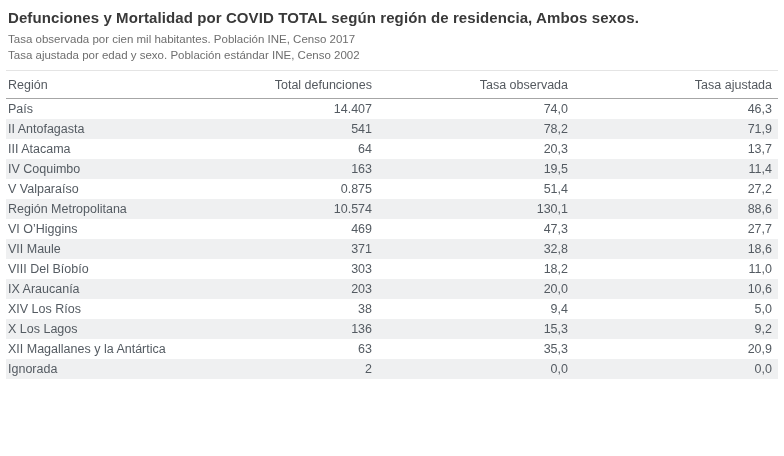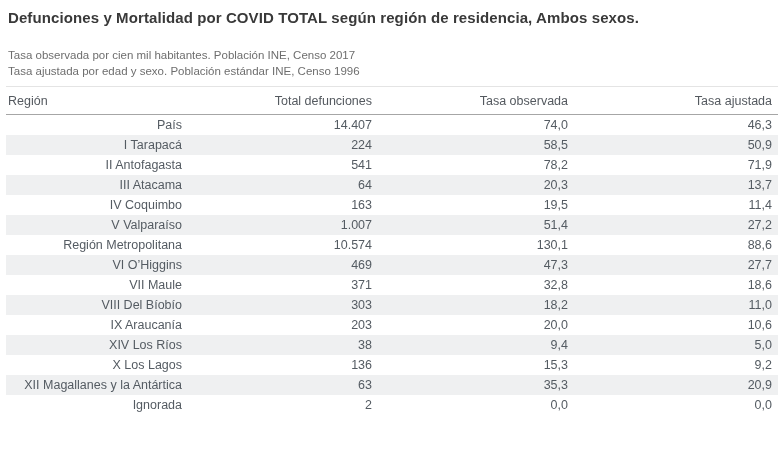--- a/index.html
+++ b/index.html
@@ -23,21 +23,21 @@
     font-weight: bold;
     color: #393939;
     letter-spacing: 0.1px;
   }
   .subtitle {
     padding: 0 10px 0 8px;
     font-size: 11.5px;
     line-height: 16px;
     color: #6e6e6e;
   }
-  .subtitle.first { margin-top: 20px; }
+  .subtitle.first { margin-top: 4px; }
   table.data {
     border-collapse: collapse;
     table-layout: fixed;
     width: 772px;
     margin: 7px 6px 0 6px;
     font-size: 12.5px;
     color: #545b62;
     border-top: 1px solid #e4e4e4;
   }
   col.c-region   { width: 176px; }
@@ -60,34 +60,34 @@
   }
   tbody td {
     height: 20px;
     padding: 0 6px 0 0;
     text-align: right;
     vertical-align: middle;
     white-space: nowrap;
     overflow: hidden;
   }
   tbody td.left {
-    text-align: right;
+    text-align: left;
     padding-left: 2px;
     padding-right: 0;
   }
   tbody tr:nth-child(even) { background: #eff0f1; }
   tbody tr:nth-child(odd)  { background: #ffffff; }
 </style>
 </head>
 <body>
 
 <div class="page">
   <div class="title">Defunciones y Mortalidad por COVID TOTAL según región de residencia, Ambos sexos.</div>
   <div class="subtitle first">Tasa observada por cien mil habitantes. Población INE, Censo 2017</div>
-  <div class="subtitle">Tasa ajustada por edad y sexo. Población estándar INE, Censo 1996</div>
+  <div class="subtitle">Tasa ajustada por edad y sexo. Población estándar INE, Censo 2002</div>
 
   <table class="data">
     <colgroup>
       <col class="c-region">
       <col class="c-deaths">
       <col class="c-observed">
       <col class="c-adjusted">
     </colgroup>
     <thead>
       <tr>
@@ -98,46 +98,40 @@
       </tr>
     </thead>
     <tbody>
         <tr>
           <td class="left">País</td>
           <td>14.407</td>
           <td>74,0</td>
           <td>46,3</td>
         </tr>
         <tr>
-          <td class="left">I Tarapacá</td>
-          <td>224</td>
-          <td>58,5</td>
-          <td>50,9</td>
-        </tr>
-        <tr>
           <td class="left">II Antofagasta</td>
           <td>541</td>
           <td>78,2</td>
           <td>71,9</td>
         </tr>
         <tr>
           <td class="left">III Atacama</td>
           <td>64</td>
           <td>20,3</td>
           <td>13,7</td>
         </tr>
         <tr>
           <td class="left">IV Coquimbo</td>
           <td>163</td>
           <td>19,5</td>
           <td>11,4</td>
         </tr>
         <tr>
           <td class="left">V Valparaíso</td>
-          <td>1.007</td>
+          <td>0.875</td>
           <td>51,4</td>
           <td>27,2</td>
         </tr>
         <tr>
           <td class="left">Región Metropolitana</td>
           <td>10.574</td>
           <td>130,1</td>
           <td>88,6</td>
         </tr>
         <tr>

